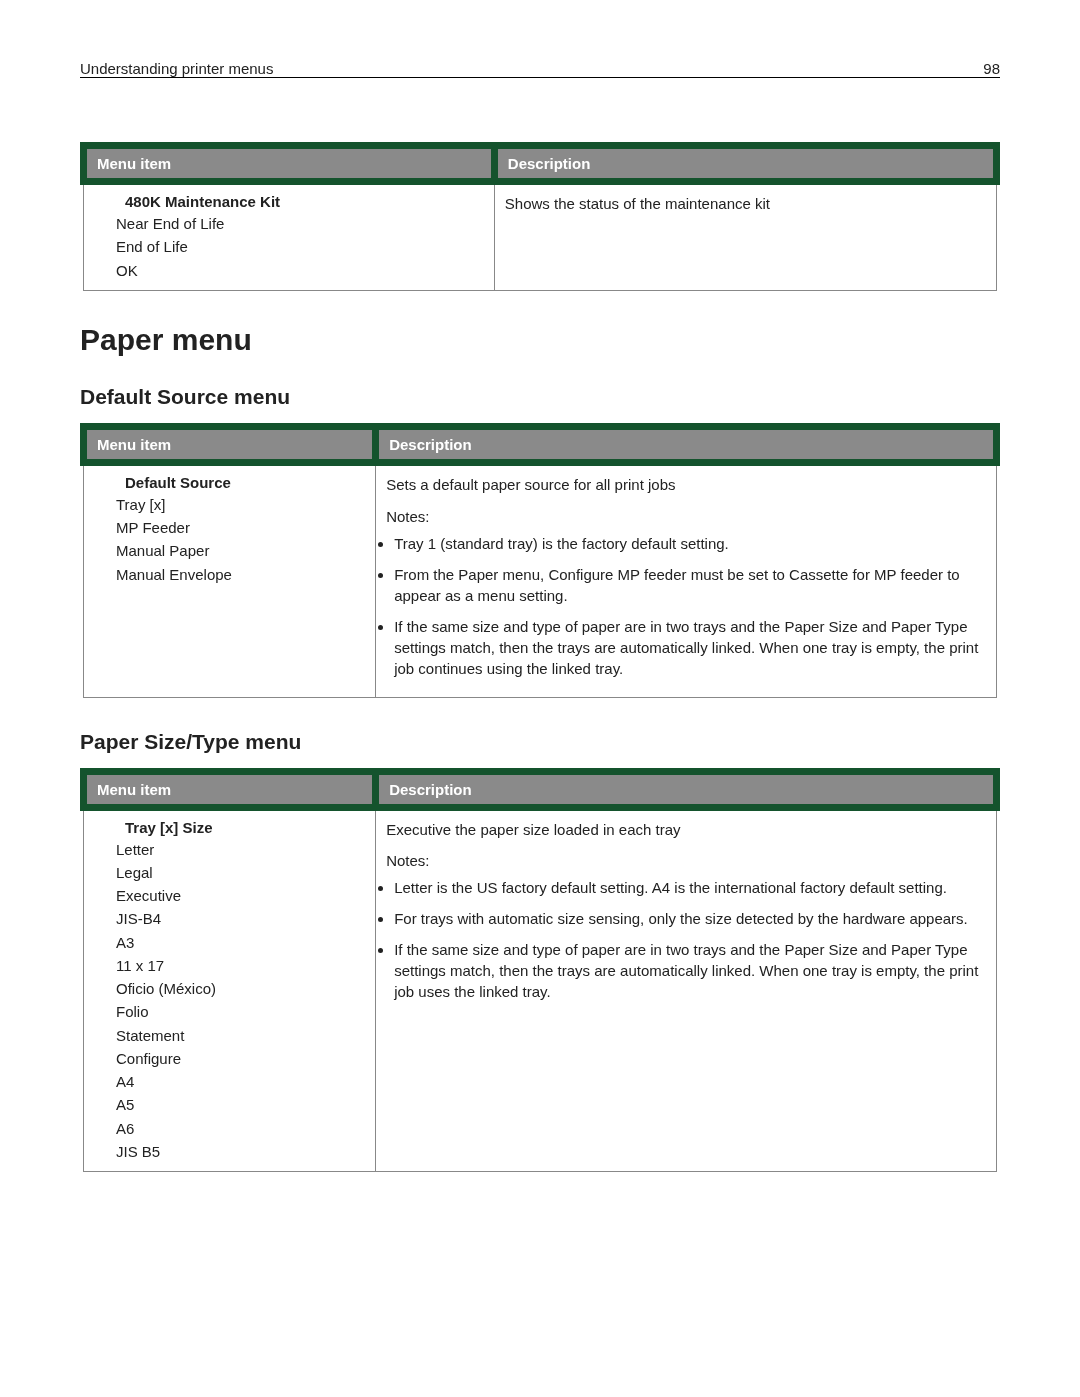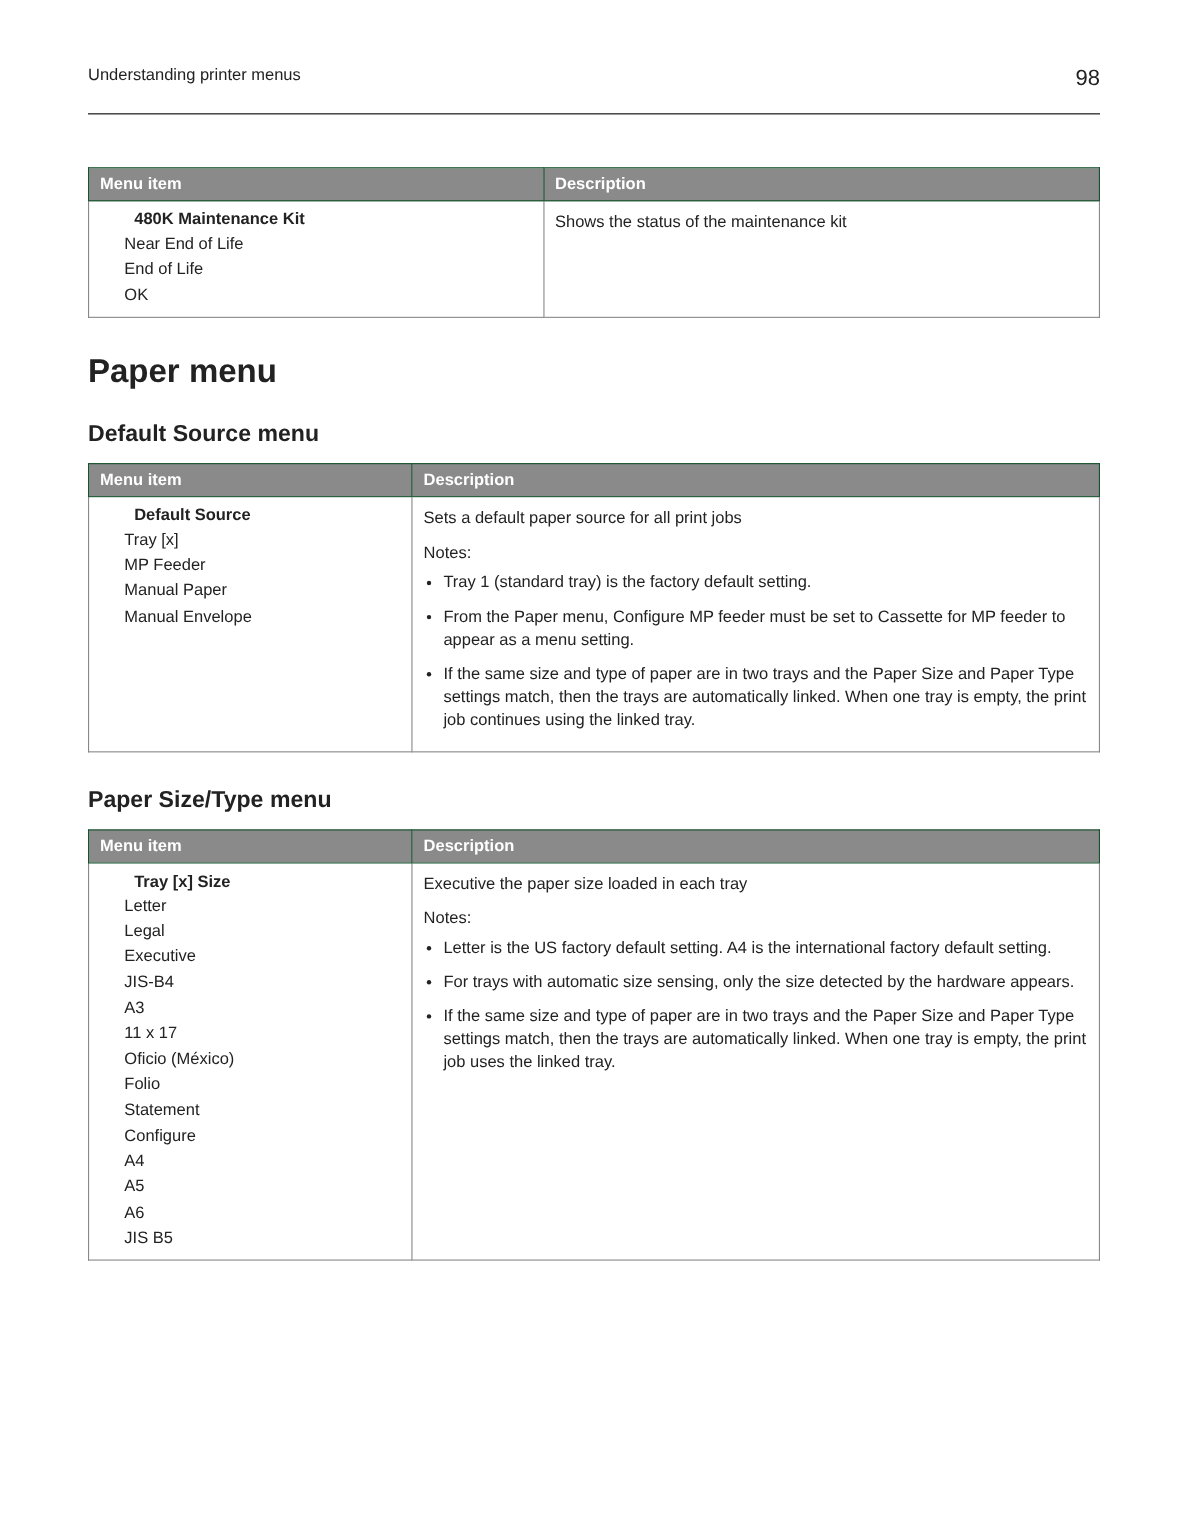--- a/index.html
+++ b/index.html
@@ -7,56 +7,56 @@
     font-size: 15px;
     color: #222;
     margin: 0;
     padding: 60px 80px 80px;
     background: #fff;
   }
   .header-row {
     display: flex;
     justify-content: space-between;
     border-bottom: 1.5px solid #000;
-    padding-bottom: 20px;
-    margin-bottom: 48px;
+    padding-bottom: 0;
+    margin-bottom: 64px;
   }
   .header-title { font-size: 15px; }
-  .page-num { font-size: 20px; }
+  .page-num { font-size: 15px; }
 
   table.menu-table {
     border-collapse: collapse;
     width: 100%;
     margin-bottom: 32px;
     border: 1px solid #888;
     border-radius: 4px;
   }
   table.menu-table th {
     background: #8a8a8a;
     color: #fff;
     text-align: left;
     font-weight: 600;
     padding: 6px 10px;
     font-size: 15px;
-    border: 1px solid #14532d;
+    border: 7px solid #14532d;
   }
   table.menu-table td {
     border: 1px solid #888;
     padding: 8px 10px;
     vertical-align: top;
     font-size: 15px;
   }
   .t1-col1 { width: 45%; }
   .t2-col1, .t3-col1 { width: 32%; }
 
   .menu-item-title { font-weight: 700; margin-left: 31px; }
   .sub-options { margin: 2px 0 0 22px; line-height: 1.55; }
   .desc-text { line-height: 1.45; }
   .notes-label { font-weight: 400; margin-top: 12px; }
-  ul.notes-list { margin: 8px 0 0 18px; padding: 0; }
+  ul.notes-list { margin: 8px 0 0 8px; padding: 0; }
   ul.notes-list li { margin-bottom: 10px; line-height: 1.4; }
 
   h1.section-heading {
     font-size: 30px;
     font-weight: 700;
     margin: 8px 0 28px;
   }
   h2.subsection-heading {
     font-size: 21px;
     font-weight: 700;

